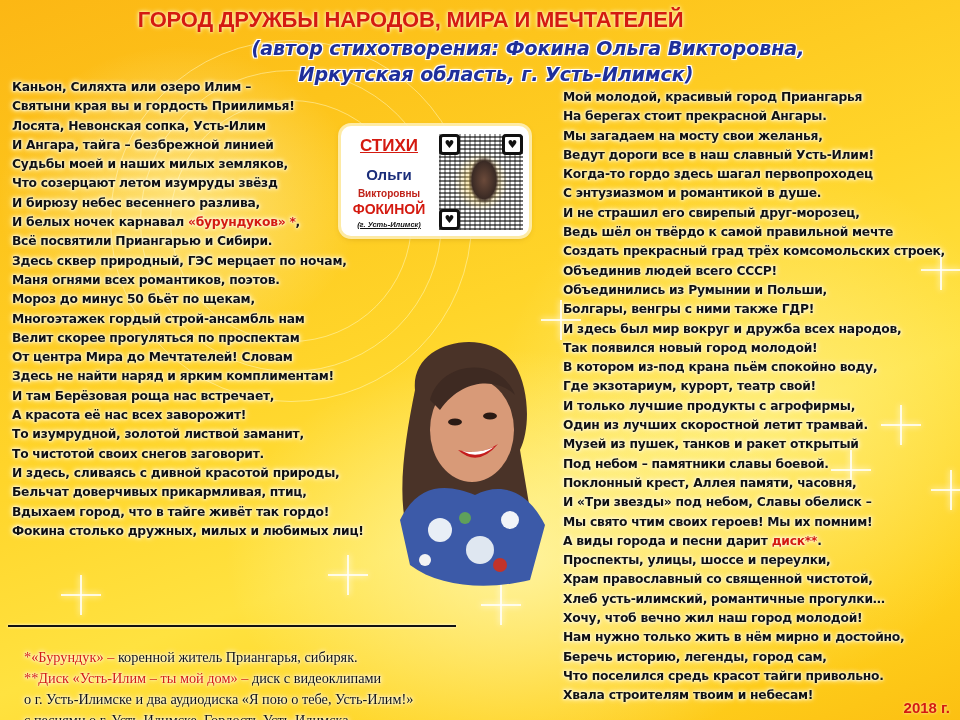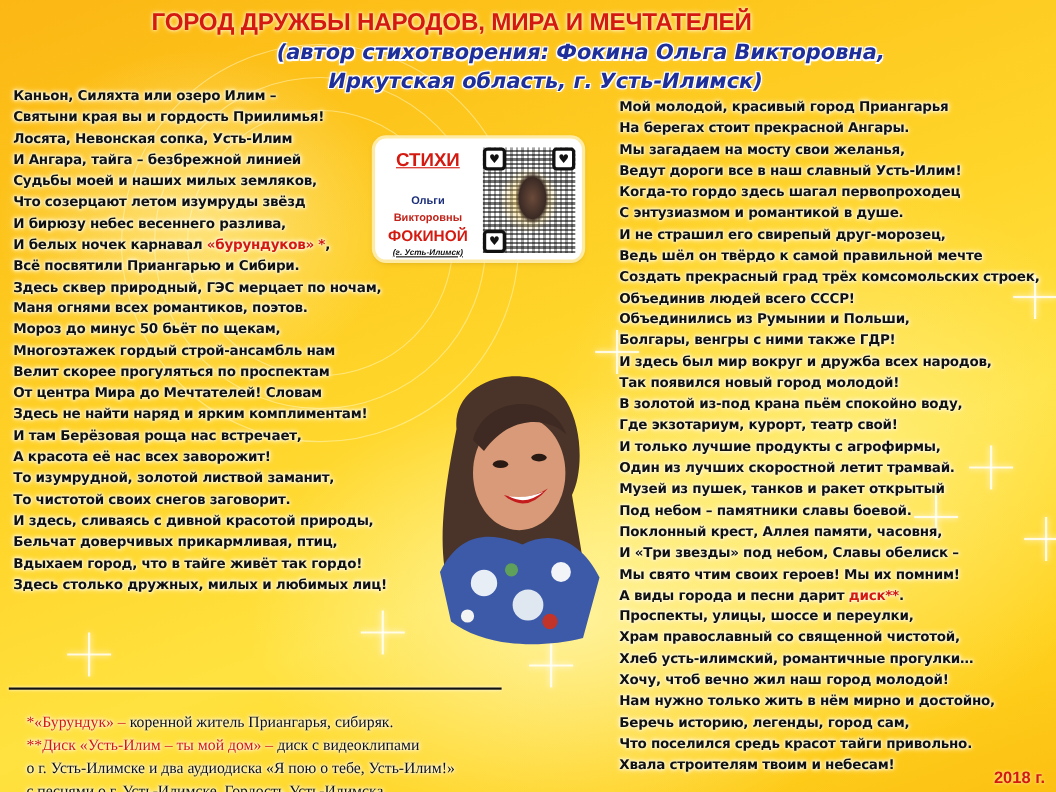--- a/index.html
+++ b/index.html
@@ -54,21 +54,21 @@
   .card {
     position: absolute; left: 341px; top: 126px; width: 188px; height: 110px;
     background: #fff; border-radius: 10px;
     box-shadow: 0 0 0 3px rgba(255,240,180,0.9), 0 2px 6px rgba(120,80,0,0.35);
   }
   .card-text {
     position: absolute; left: 6px; top: 10px; width: 84px; text-align: center;
     font-family: "Liberation Sans", sans-serif; font-weight: bold;
   }
   .card-stihi { color: #d41a10; font-size: 17px; text-decoration: underline; display: block; }
-  .card-name1 { color: #1a2d7a; font-size: 10px; display: block; margin-top: 21px; }
+  .card-name1 { color: #1a2d7a; font-size: 15px; display: block; margin-top: 10px; }
   .card-name2 { color: #c0231a; font-size: 10px; display: block; margin-top: 5px; }
   .card-name3 { color: #d41a10; font-size: 14px; display: block; margin-top: 2px; }
   .card-city { color: #111; font-size: 7.5px; font-style: italic; display: block; margin-top: 3px; text-decoration: underline; }
   .qr {
     position: absolute; left: 98px; top: 8px; width: 84px; height: 96px;
     background:
       radial-gradient(ellipse 22px 34px at 45px 46px, #6b4a3a 0%, #3a2a24 55%, rgba(0,0,0,0) 70%),
       radial-gradient(ellipse 36px 40px at 42px 48px, rgba(240,200,80,0.8), rgba(255,255,255,0) 75%),
       repeating-linear-gradient(0deg, rgba(0,0,0,0.55) 0 2px, transparent 2px 4px),
       repeating-linear-gradient(90deg, rgba(0,0,0,0.35) 0 2px, transparent 2px 5px),
@@ -132,21 +132,21 @@
   <li>Велит скорее прогуляться по проспектам</li>
   <li>От центра Мира до Мечтателей! Словам</li>
   <li>Здесь не найти наряд и ярким комплиментам!</li>
   <li>И там Берёзовая роща нас встречает,</li>
   <li>А красота её нас всех заворожит!</li>
   <li>То изумрудной, золотой листвой заманит,</li>
   <li>То чистотой своих снегов заговорит.</li>
   <li>И здесь, сливаясь с дивной красотой природы,</li>
   <li>Бельчат доверчивых прикармливая, птиц,</li>
   <li>Вдыхаем  город, что в тайге живёт так гордо!</li>
-  <li>Здесь столько дружных, милых и любимых лиц!</li>
+  <li>Фокина столько дружных, милых и любимых лиц!</li>
 </ul>
 
 <div class="card">
   <div class="card-text">
     <span class="card-stihi">СТИХИ</span>
     <span class="card-name1">Ольги</span>
     <span class="card-name2">Викторовны</span>
     <span class="card-name3">ФОКИНОЙ</span>
     <span class="card-city">(г. Усть-Илимск)</span>
   </div>
@@ -182,21 +182,21 @@
   <li> Когда-то гордо здесь шагал первопроходец</li>
   <li>С энтузиазмом и романтикой в душе.</li>
   <li>И не страшил его свирепый друг-морозец,</li>
   <li>Ведь шёл он твёрдо к самой правильной мечте</li>
   <li>Создать прекрасный град трёх комсомольских строек,</li>
   <li>Объединив людей всего СССР!</li>
   <li>Объединились из Румынии и Польши,</li>
   <li>Болгары, венгры с ними также ГДР!</li>
   <li>И здесь был мир вокруг и дружба всех народов,</li>
   <li>Так появился новый город молодой!</li>
-  <li>В золотой из-под крана пьём спокойно воду,</li>
+  <li>В котором из-под крана пьём спокойно воду,</li>
   <li>Где экзотариум, курорт, театр свой!</li>
   <li>И только лучшие продукты с агрофирмы,</li>
   <li>Один из лучших скоростной летит трамвай.</li>
   <li>Музей из пушек, танков и ракет открытый</li>
   <li>Под небом – памятники славы боевой.</li>
   <li>Поклонный крест, Аллея памяти, часовня,</li>
   <li>И «Три звезды» под небом, Славы обелиск –</li>
   <li>Мы свято чтим своих героев! Мы их помним!</li>
   <li><span>А виды города и песни дарит </span><span class="red">диск**</span><span>.</span></li>
   <li>Проспекты, улицы, шоссе и переулки,</li>

